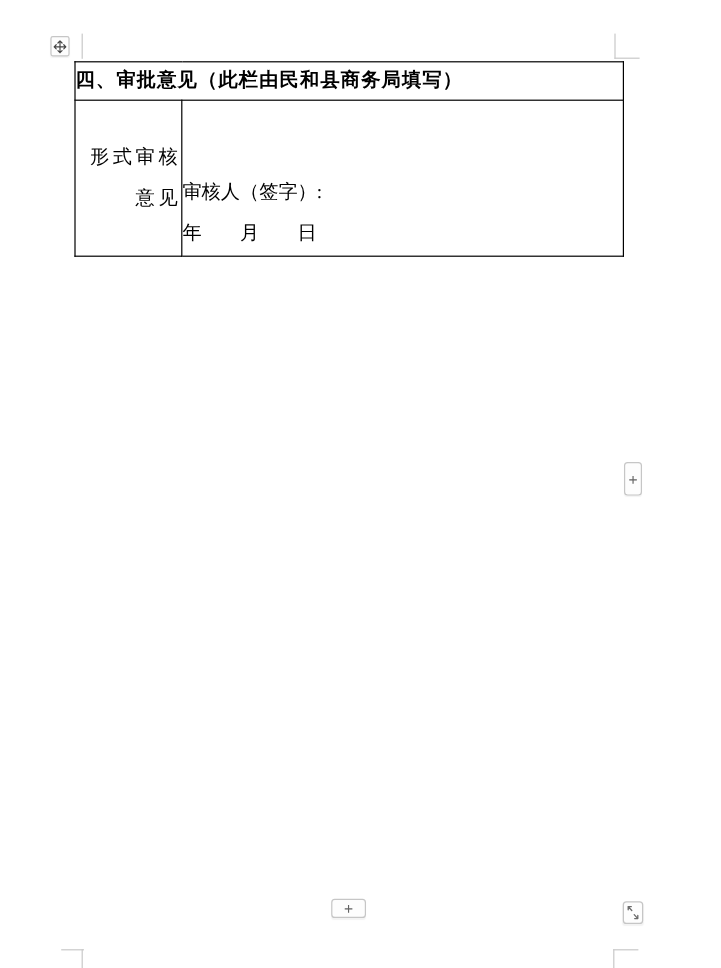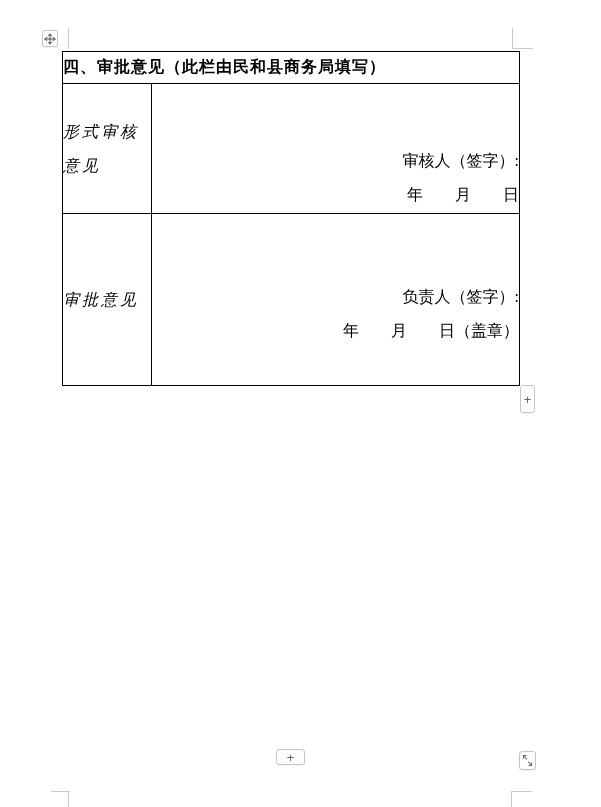--- a/index.html
+++ b/index.html
@@ -26,25 +26,25 @@
   }
   .doc-table td { border:1.4px solid #000; padding:0; overflow:hidden; }
   tr.r0 { height:32px; }
   tr.r1 { height:130px; }
   tr.r2 { height:172px; }
   tr.r3 { height:206px; }
   tr.r4 { height:75px; }
   tr.r5 { height:82px; }
 
   .header-cell { font-weight:bold; vertical-align:middle; padding-left:8px; letter-spacing:1px; }
-  .label-cell  { text-align:left; vertical-align:middle;font-style:italic; }
+  .label-cell  { text-align:right; vertical-align:middle; }
   .label-text  { white-space:pre-line; line-height:34px; letter-spacing:3px; }
   .content-cell { vertical-align:top; }
   .content-text { white-space:pre-line; line-height:34px; }
-  .content-text.center { text-align:right; }
+  .content-text.center { text-align:left; }
   .pad-r1 { padding-top:60px; }
   .pad-r2 { padding-top:66px; }
   .pad-r3 { padding-top:92px; padding-left:6px; line-height:35px; }
 
   
   .ui-btn {
     position:absolute; display:flex; align-items:center; justify-content:center;
     background:#fdfdfd; border:1px solid #c6c6c6; border-radius:3px;
     color:#636363; font-family:"Liberation Sans","DejaVu Sans",sans-serif;
     padding:0; cursor:pointer; box-shadow:0 1px 1px rgba(0,0,0,0.05);
@@ -89,29 +89,20 @@
     <tr class="r1">
       <td class="label-cell">
         <div class="label-text">形式审核
 意见</div>
       </td>
       <td class="content-cell">
         <div class="content-text center pad-r1">审核人（签字）:
 年　　月　　日</div>
       </td>
     </tr>
-    <tr class="r2">
-      <td class="label-cell">
-        <div class="label-text">审批意见</div>
-      </td>
-      <td class="content-cell">
-        <div class="content-text center pad-r2">负责人（签字）:
-年　　月　　日（盖章）</div>
-      </td>
-    </tr>
   </tbody>
     </table>
 
   <button class="ui-btn add-col-btn">+</button>
 
   <button class="ui-btn add-row-btn">+</button>
 
   <button class="ui-btn resize-btn">
     <svg width="11" height="13" viewBox="0 0 11 13">
       <path d="M1.5 1.5 L4.5 4.8 M1.5 1.5 v2.6 M1.5 1.5 h2.6 M9.5 11.5 L6.5 8.2 M9.5 11.5 v-2.6 M9.5 11.5 h-2.6" stroke="#6b6b6b" stroke-width="1.1" fill="none" stroke-linecap="round"></path>

